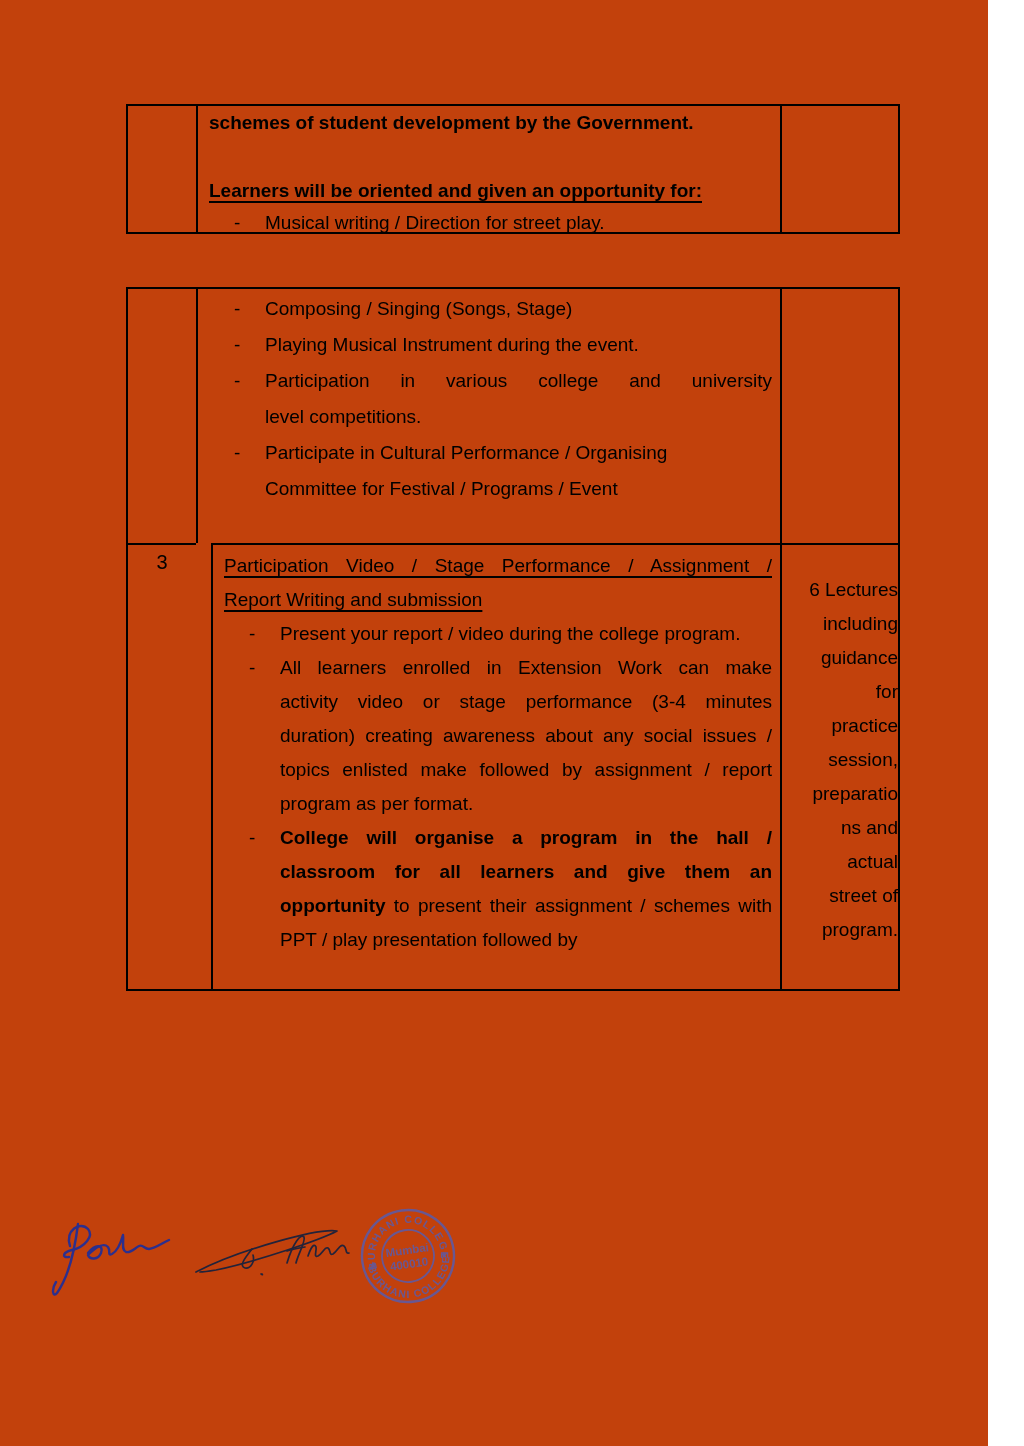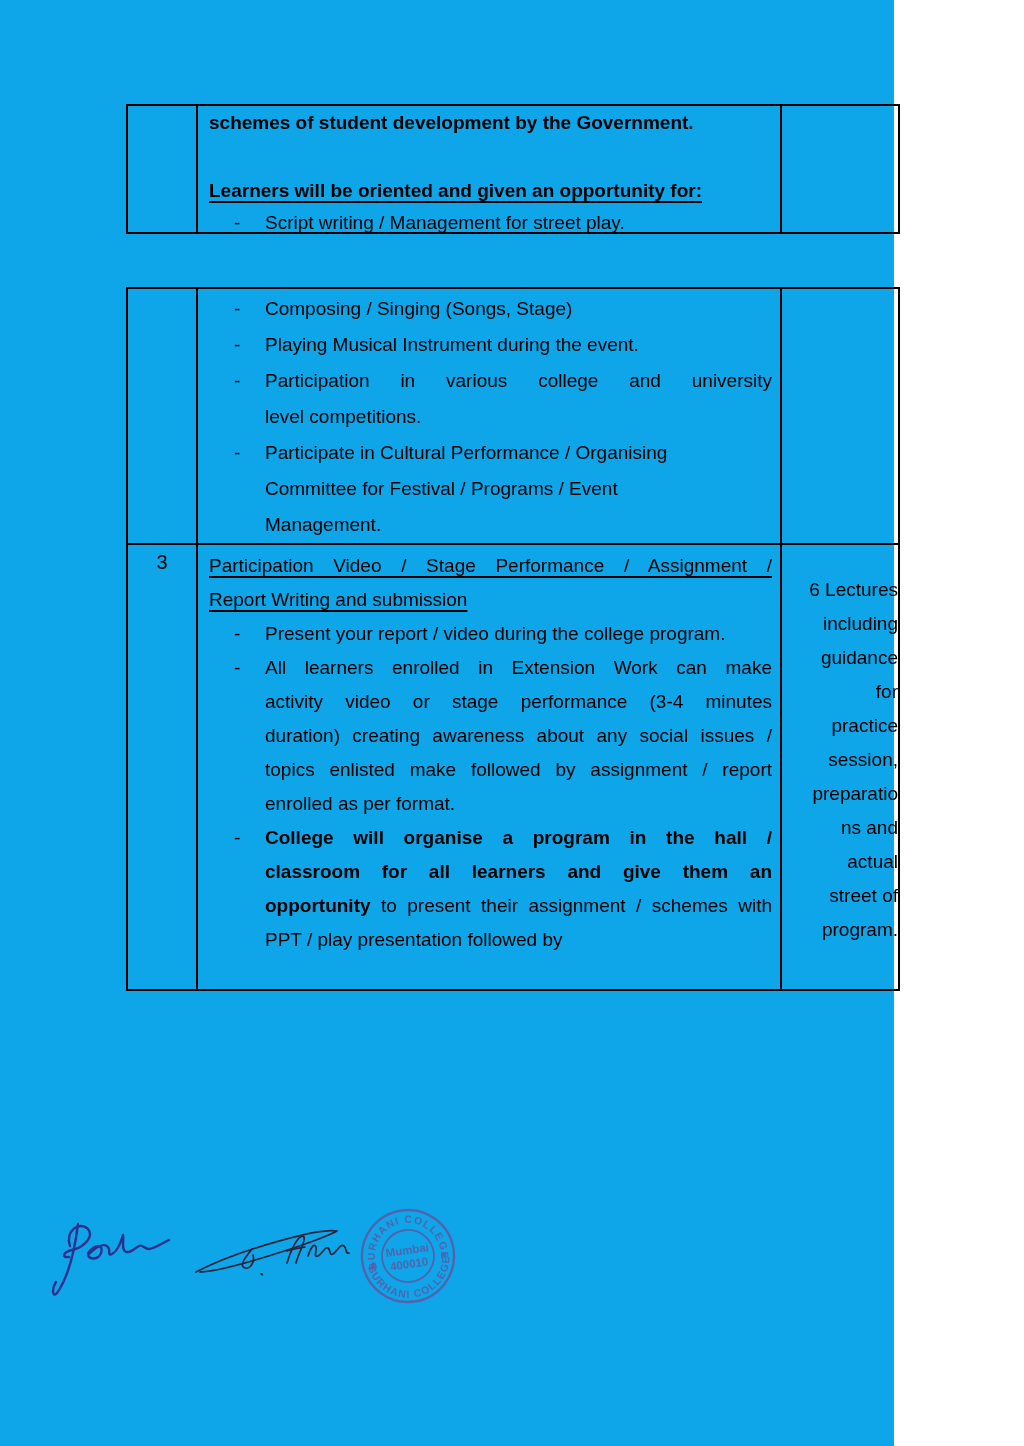--- a/index.html
+++ b/index.html
@@ -3,21 +3,21 @@
 <meta charset="utf-8">
 <style>
   html,body { margin:0; padding:0; background:#ffffff; }
   body {
     width:1024px; height:1446px;
     font-family:"Liberation Sans", sans-serif;
     color:#000;
     position:relative;
     overflow:hidden;
   }
-  .page { position:absolute; left:0; top:0; width:894px; height:1446px; background:#0ea5e9; }
+  .page { position:absolute; left:0; top:0; width:988px; height:1446px; background:#c2410c; }
 
   
   .tbl {
     position:absolute; left:126px; width:774px;
     border:2px solid #000; box-sizing:border-box;
     display:grid;
     font-size:19px;
   }
   .t1 { top:104px; height:130px; grid-template-columns:68px 584px 1fr; }
   .t2 {
@@ -33,21 +33,21 @@
   
   .ln { line-height:26px; white-space:nowrap; }
   .t2 .r1 .ln { line-height:36px; }
   .t2 .r3 .ln { line-height:34px; }
   .bl { position:relative; padding-left:56px; }
   .dash { position:absolute; left:25px; top:0; }
   .b { font-weight:bold; }
   .u { text-decoration:underline; text-decoration-thickness:2px; text-underline-offset:4px; }
   .just { text-align:justify; text-align-last:justify; white-space:normal; }
   .padT2 { padding-top:2px; }
-  .padT4 { padding-top:4px; }
+  .padT4 { padding-top:4px;margin-left:15px; }
 
   .t1 .l1 { margin-top:4px; }
   .t1 .hd { margin-top:42px; }
   .t1 .blt { margin-top:6px; }
 
   .numCell { text-align:center; padding-top:6px; font-size:20px; }
 
   .hoursCell { text-align:right; padding-top:28px; }
   .hoursCell .ln { line-height:35px; white-space:normal; }
 
@@ -60,21 +60,21 @@
 
 <div class="page">
 
   <div class="tbl t1">
     <div class="cell"></div>
     <div class="cell bL cMain">
       <div class="ln b l1">schemes of student development by the Government.</div>
       <div class="ln b u hd">Learners will be oriented and given an opportunity for:</div>
       <div class="ln bl blt">
         <span class="dash">-</span>
-        <span>Script writing / Management for street play.</span>
+        <span>Musical writing / Direction for street play.</span>
       </div>
     </div>
     <div class="cell bL"></div>
   </div>
 
   <div class="tbl t2">
 
     <div class="cell r1"></div>
     <div class="cell bL cMain r1 padT2">
       <div class="ln bl">
@@ -91,23 +91,20 @@
       </div>
       <div class="ln bl">
         <span>level competitions.</span>
       </div>
       <div class="ln bl">
         <span class="dash">-</span>
         <span>Participate in Cultural Performance / Organising</span>
       </div>
       <div class="ln bl">
         <span>Committee for Festival / Programs / Event</span>
-      </div>
-      <div class="ln bl">
-        <span>Management.</span>
       </div>
     </div>
     <div class="cell bL r1"></div>
 
     <div class="cell bT numCell r3">
       <span>3</span>
     </div>
     <div class="cell bL bT cMain r3 padT4">
       <div class="ln u just">Participation Video / Stage Performance / Assignment /</div>
       <div class="ln u" style="display:inline-block;">Report Writing and submission</div>
@@ -122,21 +119,21 @@
       <div class="ln bl just">
         <span>activity video or stage performance (3-4 minutes</span>
       </div>
       <div class="ln bl just">
         <span>duration) creating awareness about any social issues /</span>
       </div>
       <div class="ln bl just">
         <span>topics enlisted make followed by assignment / report</span>
       </div>
       <div class="ln bl">
-        <span>enrolled as per format.</span>
+        <span>program as per format.</span>
       </div>
       <div class="ln bl just">
         <span class="dash">-</span>
         <span class="b">College will organise a program in the hall /</span>
       </div>
       <div class="ln bl just">
         <span class="b">classroom for all learners and give them an</span>
       </div>
       <div class="ln bl just">
         <span class="b">opportunity</span>

